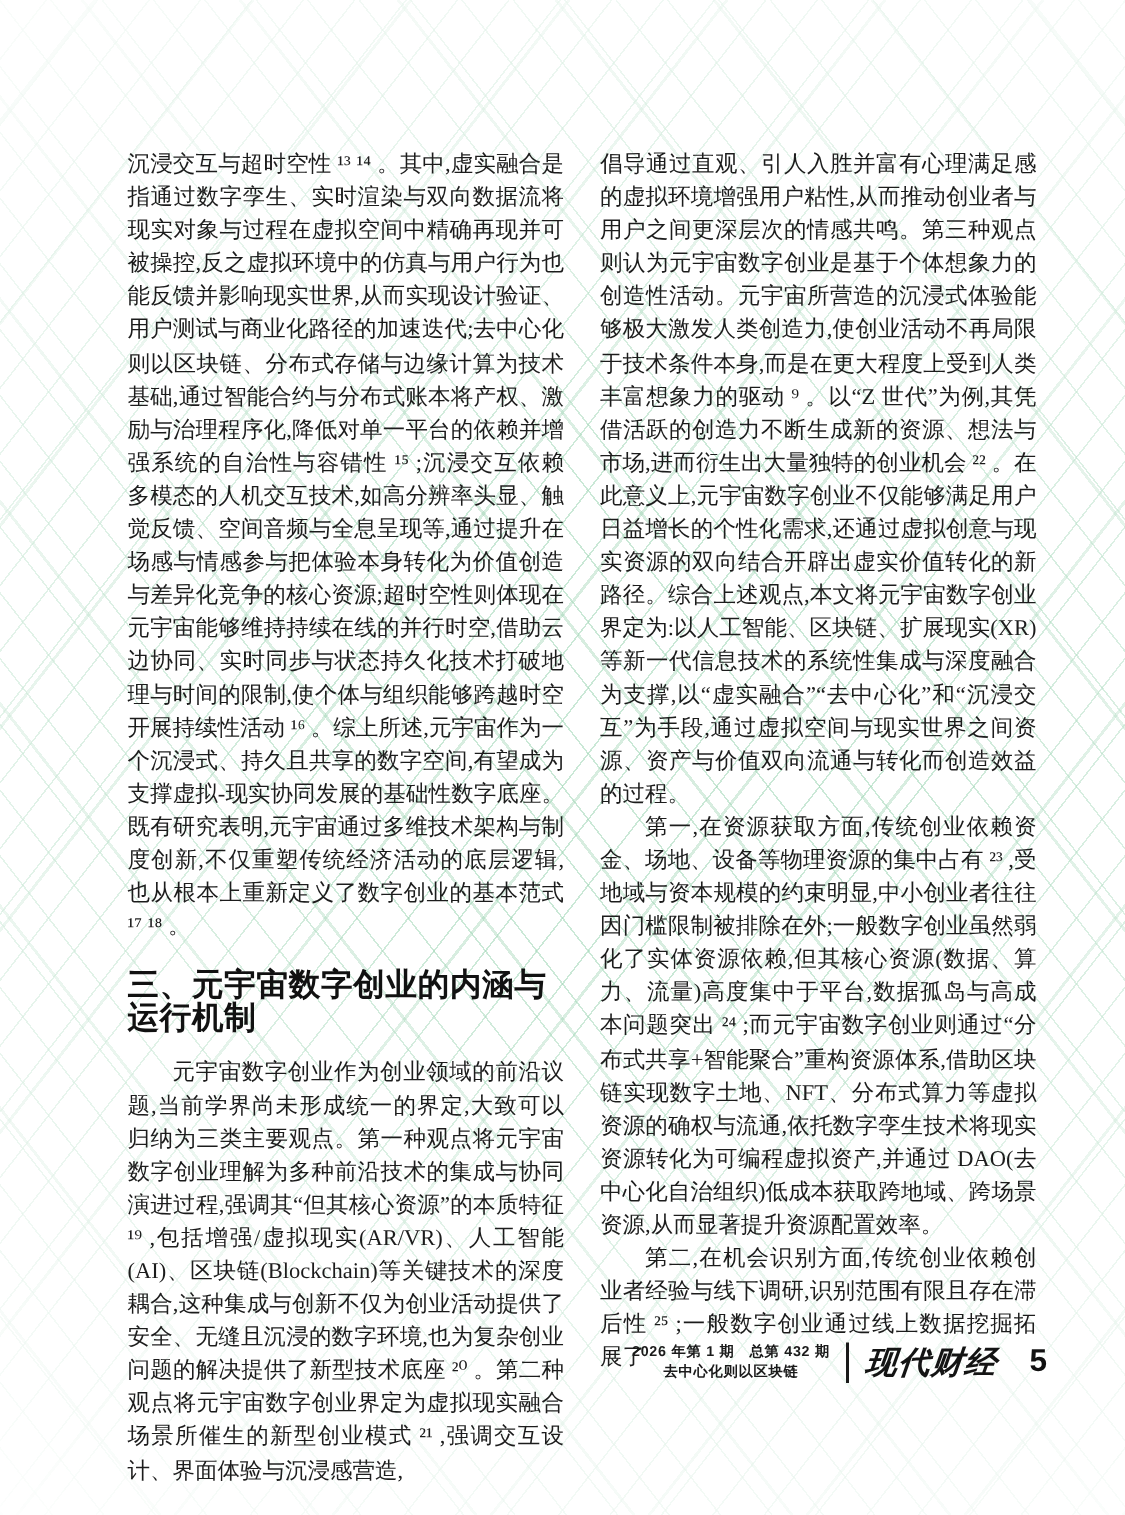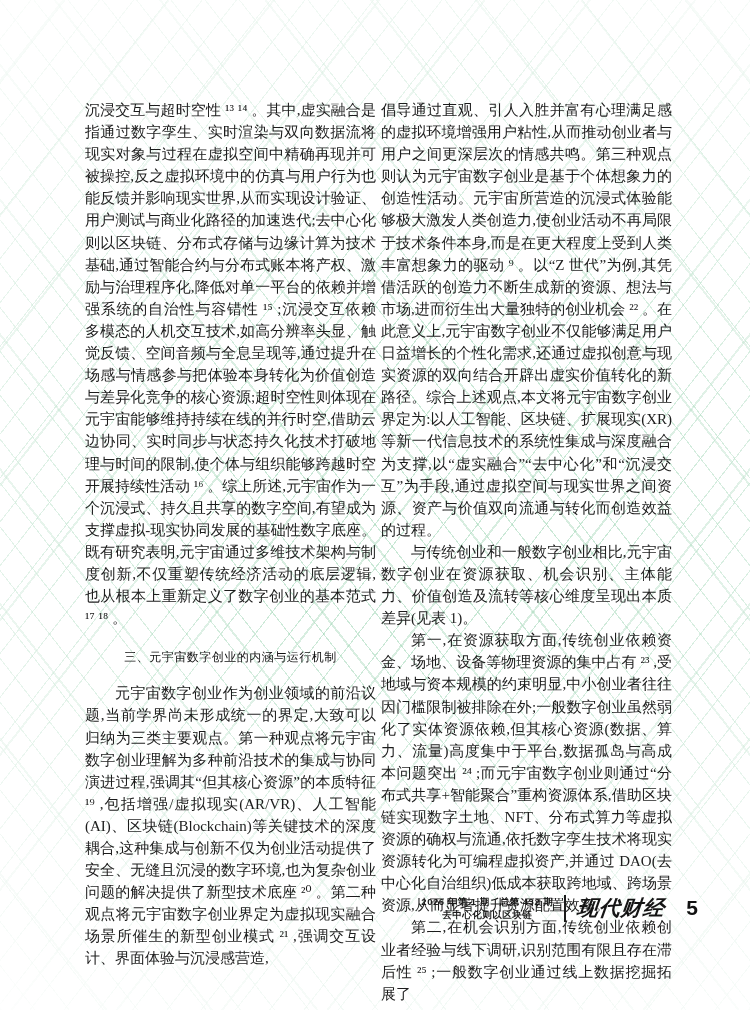--- a/index.html
+++ b/index.html
@@ -45,27 +45,27 @@
   }
   .header .jname{
     font-size:12.5px;color:#8d8d8d;letter-spacing:2px;
   }
   .col{
     position:absolute;top:99px;width:291px;
     font-size:15px;line-height:22.1px;
     text-align:justify;text-justify:inter-ideograph;
   }
   .col-left{left:85px;}
-  .col-right{left:381px;}
+  .col-right{left:400px;}
   .col p{margin:0;}
   .col p.indent{text-indent:2em;}
   .section-heading{
     font-family:"Liberation Sans","DejaVu Sans",sans-serif;
-    font-weight:normal;font-size:12px;
-    text-align:center;text-indent:0;
+    font-weight:bold;font-size:21px;
+    text-align:left;text-indent:0;
     margin:17px 0 14px 0 !important;
     letter-spacing:0.5px;color:#111;
   }
   .subsection-heading{
     font-style:italic;
     text-indent:2em;
     letter-spacing:1px;
     margin:8px 0 6px 0 !important;
     color:#222;
   }
@@ -103,21 +103,20 @@
 
 
   <div class="col col-left">
     <p>沉浸交互与超时空性 ¹³ ¹⁴ 。其中,虚实融合是指通过数字孪生、实时渲染与双向数据流将现实对象与过程在虚拟空间中精确再现并可被操控,反之虚拟环境中的仿真与用户行为也能反馈并影响现实世界,从而实现设计验证、用户测试与商业化路径的加速迭代;去中心化则以区块链、分布式存储与边缘计算为技术基础,通过智能合约与分布式账本将产权、激励与治理程序化,降低对单一平台的依赖并增强系统的自治性与容错性 ¹⁵ ;沉浸交互依赖多模态的人机交互技术,如高分辨率头显、触觉反馈、空间音频与全息呈现等,通过提升在场感与情感参与把体验本身转化为价值创造与差异化竞争的核心资源;超时空性则体现在元宇宙能够维持持续在线的并行时空,借助云边协同、实时同步与状态持久化技术打破地理与时间的限制,使个体与组织能够跨越时空开展持续性活动 ¹⁶ 。综上所述,元宇宙作为一个沉浸式、持久且共享的数字空间,有望成为支撑虚拟-现实协同发展的基础性数字底座。既有研究表明,元宇宙通过多维技术架构与制度创新,不仅重塑传统经济活动的底层逻辑,也从根本上重新定义了数字创业的基本范式 ¹⁷ ¹⁸ 。</p>
     <p class="section-heading">三、元宇宙数字创业的内涵与运行机制</p>
     <p class="indent">元宇宙数字创业作为创业领域的前沿议题,当前学界尚未形成统一的界定,大致可以归纳为三类主要观点。第一种观点将元宇宙数字创业理解为多种前沿技术的集成与协同演进过程,强调其“但其核心资源”的本质特征 ¹⁹ ,包括增强/虚拟现实(AR/VR)、人工智能(AI)、区块链(Blockchain)等关键技术的深度耦合,这种集成与创新不仅为创业活动提供了安全、无缝且沉浸的数字环境,也为复杂创业问题的解决提供了新型技术底座 ²⁰ 。第二种观点将元宇宙数字创业界定为虚拟现实融合场景所催生的新型创业模式 ²¹ ,强调交互设计、界面体验与沉浸感营造,</p>
   </div>
 
   <div class="col col-right">
     <p>倡导通过直观、引人入胜并富有心理满足感的虚拟环境增强用户粘性,从而推动创业者与用户之间更深层次的情感共鸣。第三种观点则认为元宇宙数字创业是基于个体想象力的创造性活动。元宇宙所营造的沉浸式体验能够极大激发人类创造力,使创业活动不再局限于技术条件本身,而是在更大程度上受到人类丰富想象力的驱动 ⁹ 。以“Z 世代”为例,其凭借活跃的创造力不断生成新的资源、想法与市场,进而衍生出大量独特的创业机会 ²² 。在此意义上,元宇宙数字创业不仅能够满足用户日益增长的个性化需求,还通过虚拟创意与现实资源的双向结合开辟出虚实价值转化的新路径。综合上述观点,本文将元宇宙数字创业界定为:以人工智能、区块链、扩展现实(XR)等新一代信息技术的系统性集成与深度融合为支撑,以“虚实融合”“去中心化”和“沉浸交互”为手段,通过虚拟空间与现实世界之间资源、资产与价值双向流通与转化而创造效益的过程。</p>
-    <p class="indent">与传统创业和一般数字创业相比,元宇宙数字创业在资源获取、机会识别、主体能力、价值创造及流转等核心维度呈现出本质差异(见表 1)。</p>
     <p class="indent">第一,在资源获取方面,传统创业依赖资金、场地、设备等物理资源的集中占有 ²³ ,受地域与资本规模的约束明显,中小创业者往往因门槛限制被排除在外;一般数字创业虽然弱化了实体资源依赖,但其核心资源(数据、算力、流量)高度集中于平台,数据孤岛与高成本问题突出 ²⁴ ;而元宇宙数字创业则通过“分布式共享+智能聚合”重构资源体系,借助区块链实现数字土地、NFT、分布式算力等虚拟资源的确权与流通,依托数字孪生技术将现实资源转化为可编程虚拟资产,并通过 DAO(去中心化自治组织)低成本获取跨地域、跨场景资源,从而显著提升资源配置效率。</p>
     <p class="indent">第二,在机会识别方面,传统创业依赖创业者经验与线下调研,识别范围有限且存在滞后性 ²⁵ ;一般数字创业通过线上数据挖掘拓展了</p>
   </div>
 
   <div class="footer">
     <div class="issue-block">
       <div>2026 年第 1 期　总第 432 期</div>
       <div>去中心化则以区块链</div>
     </div>
     <div class="divider"></div>

